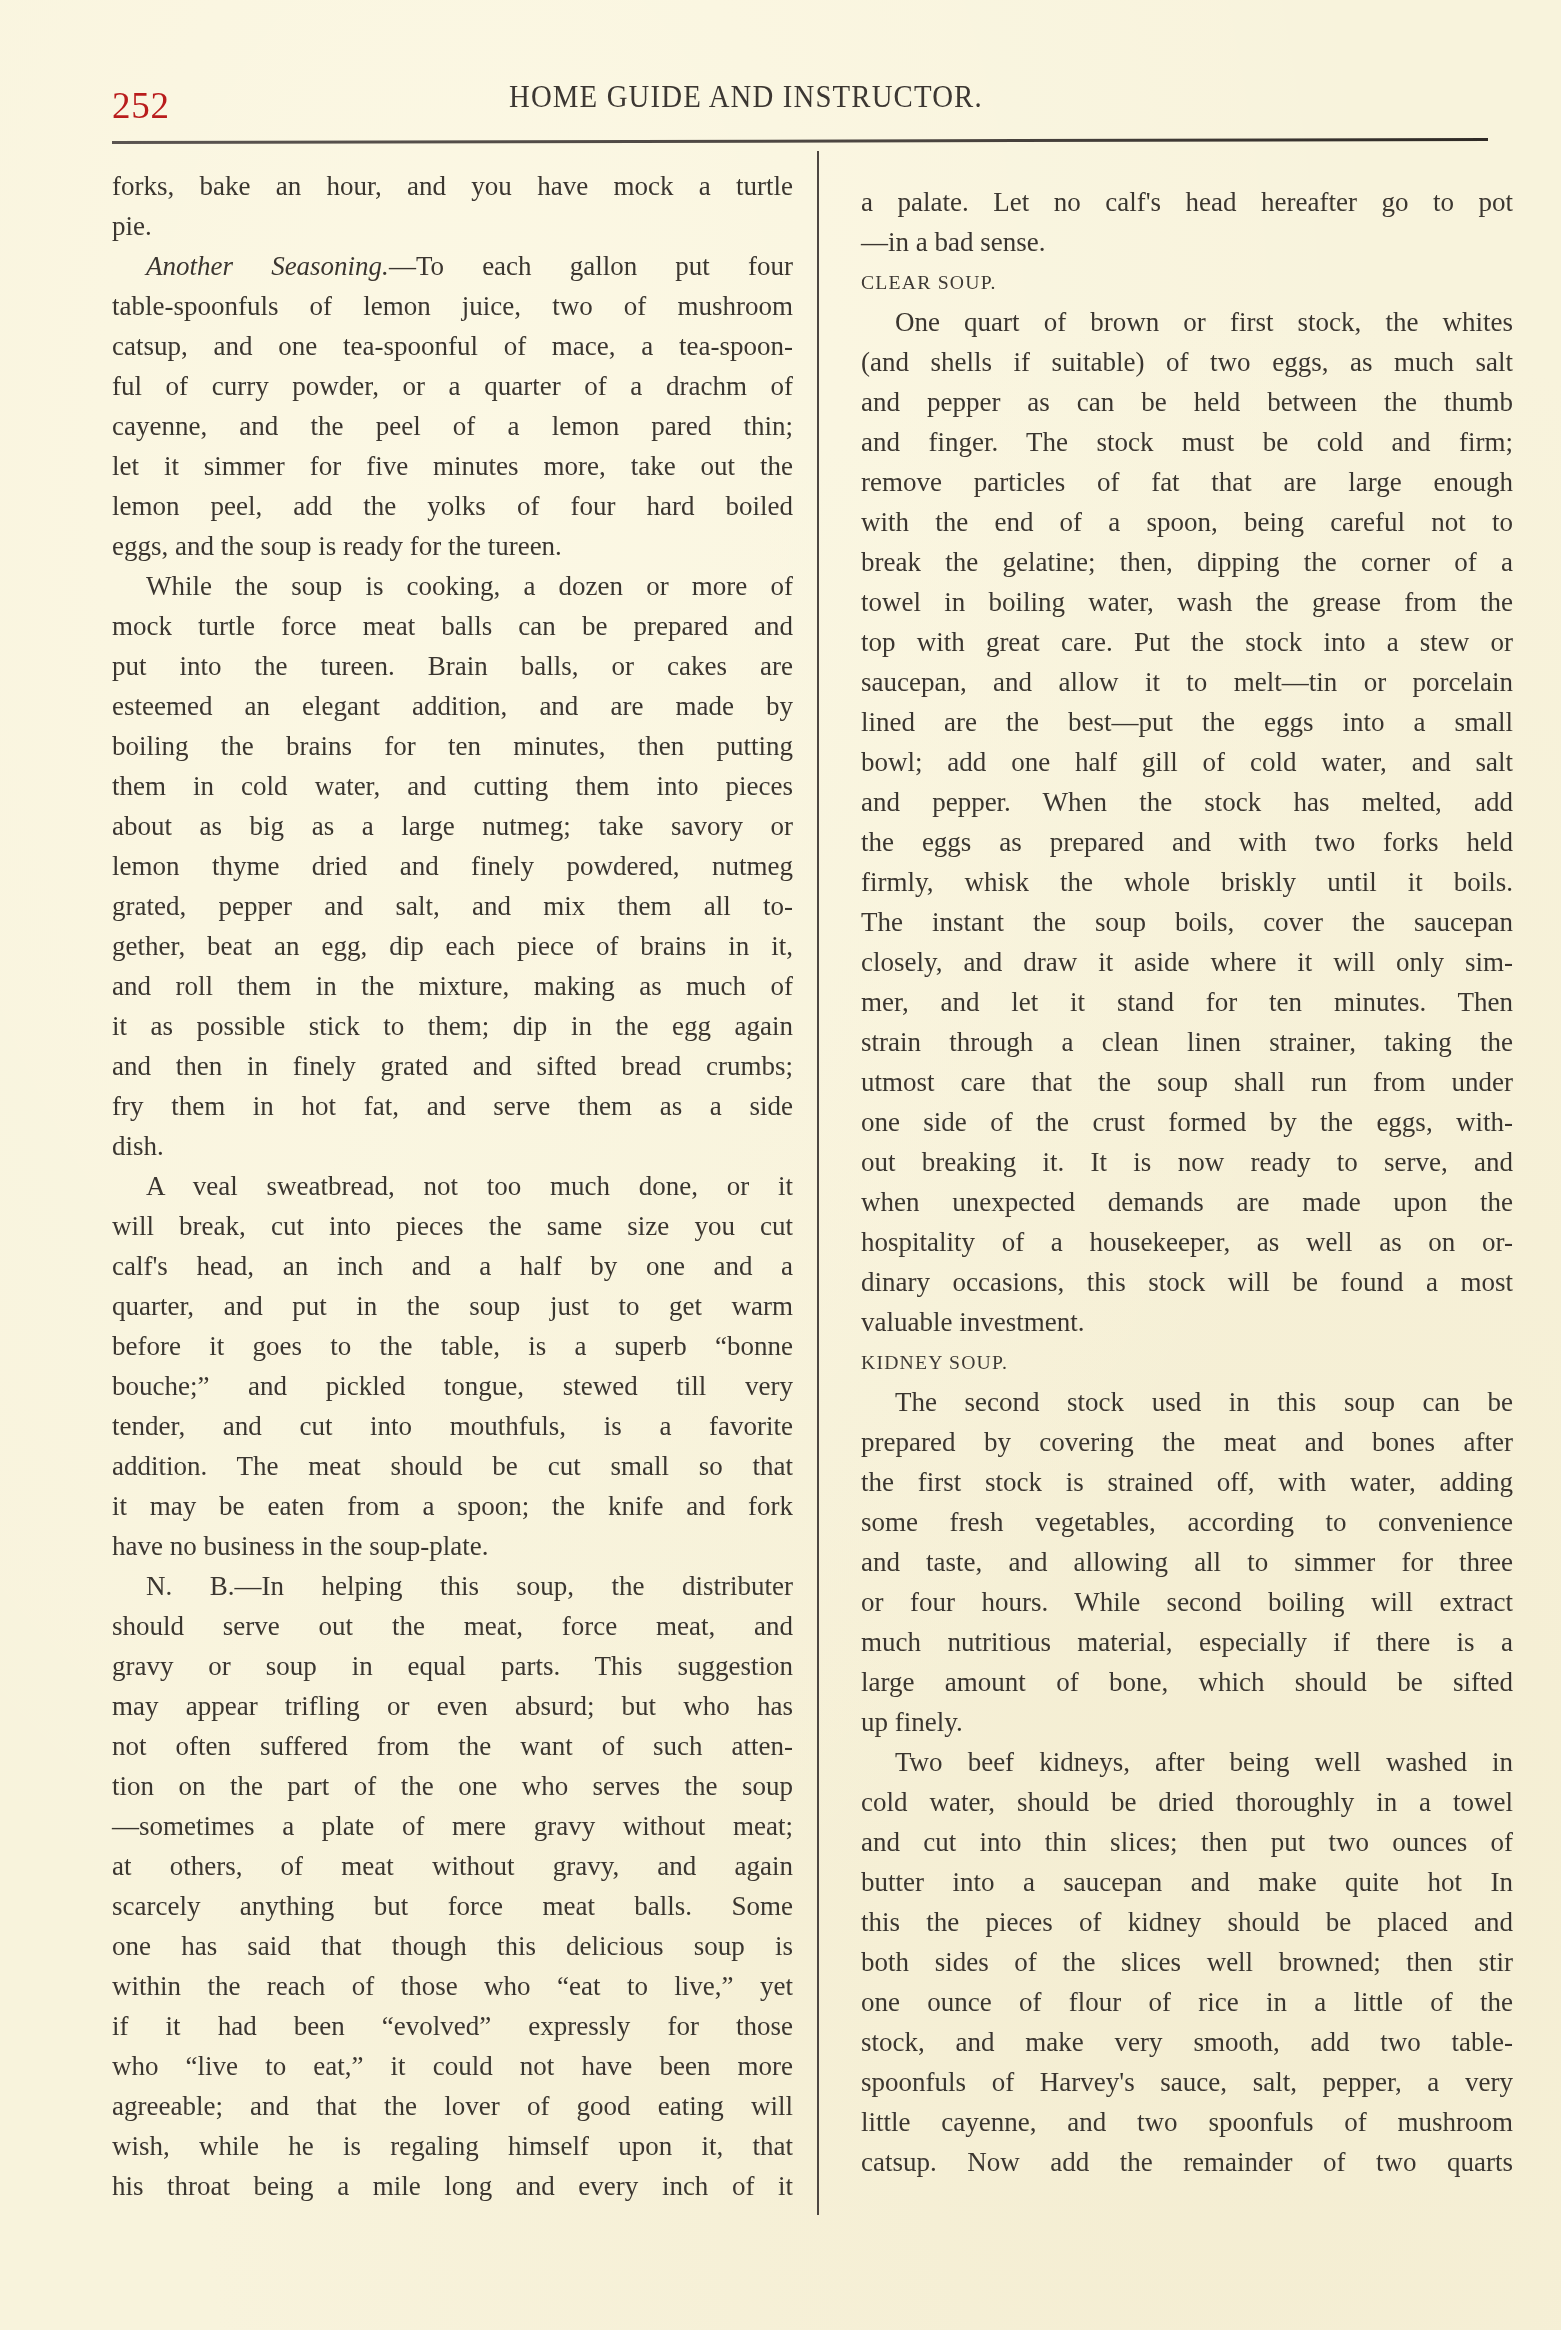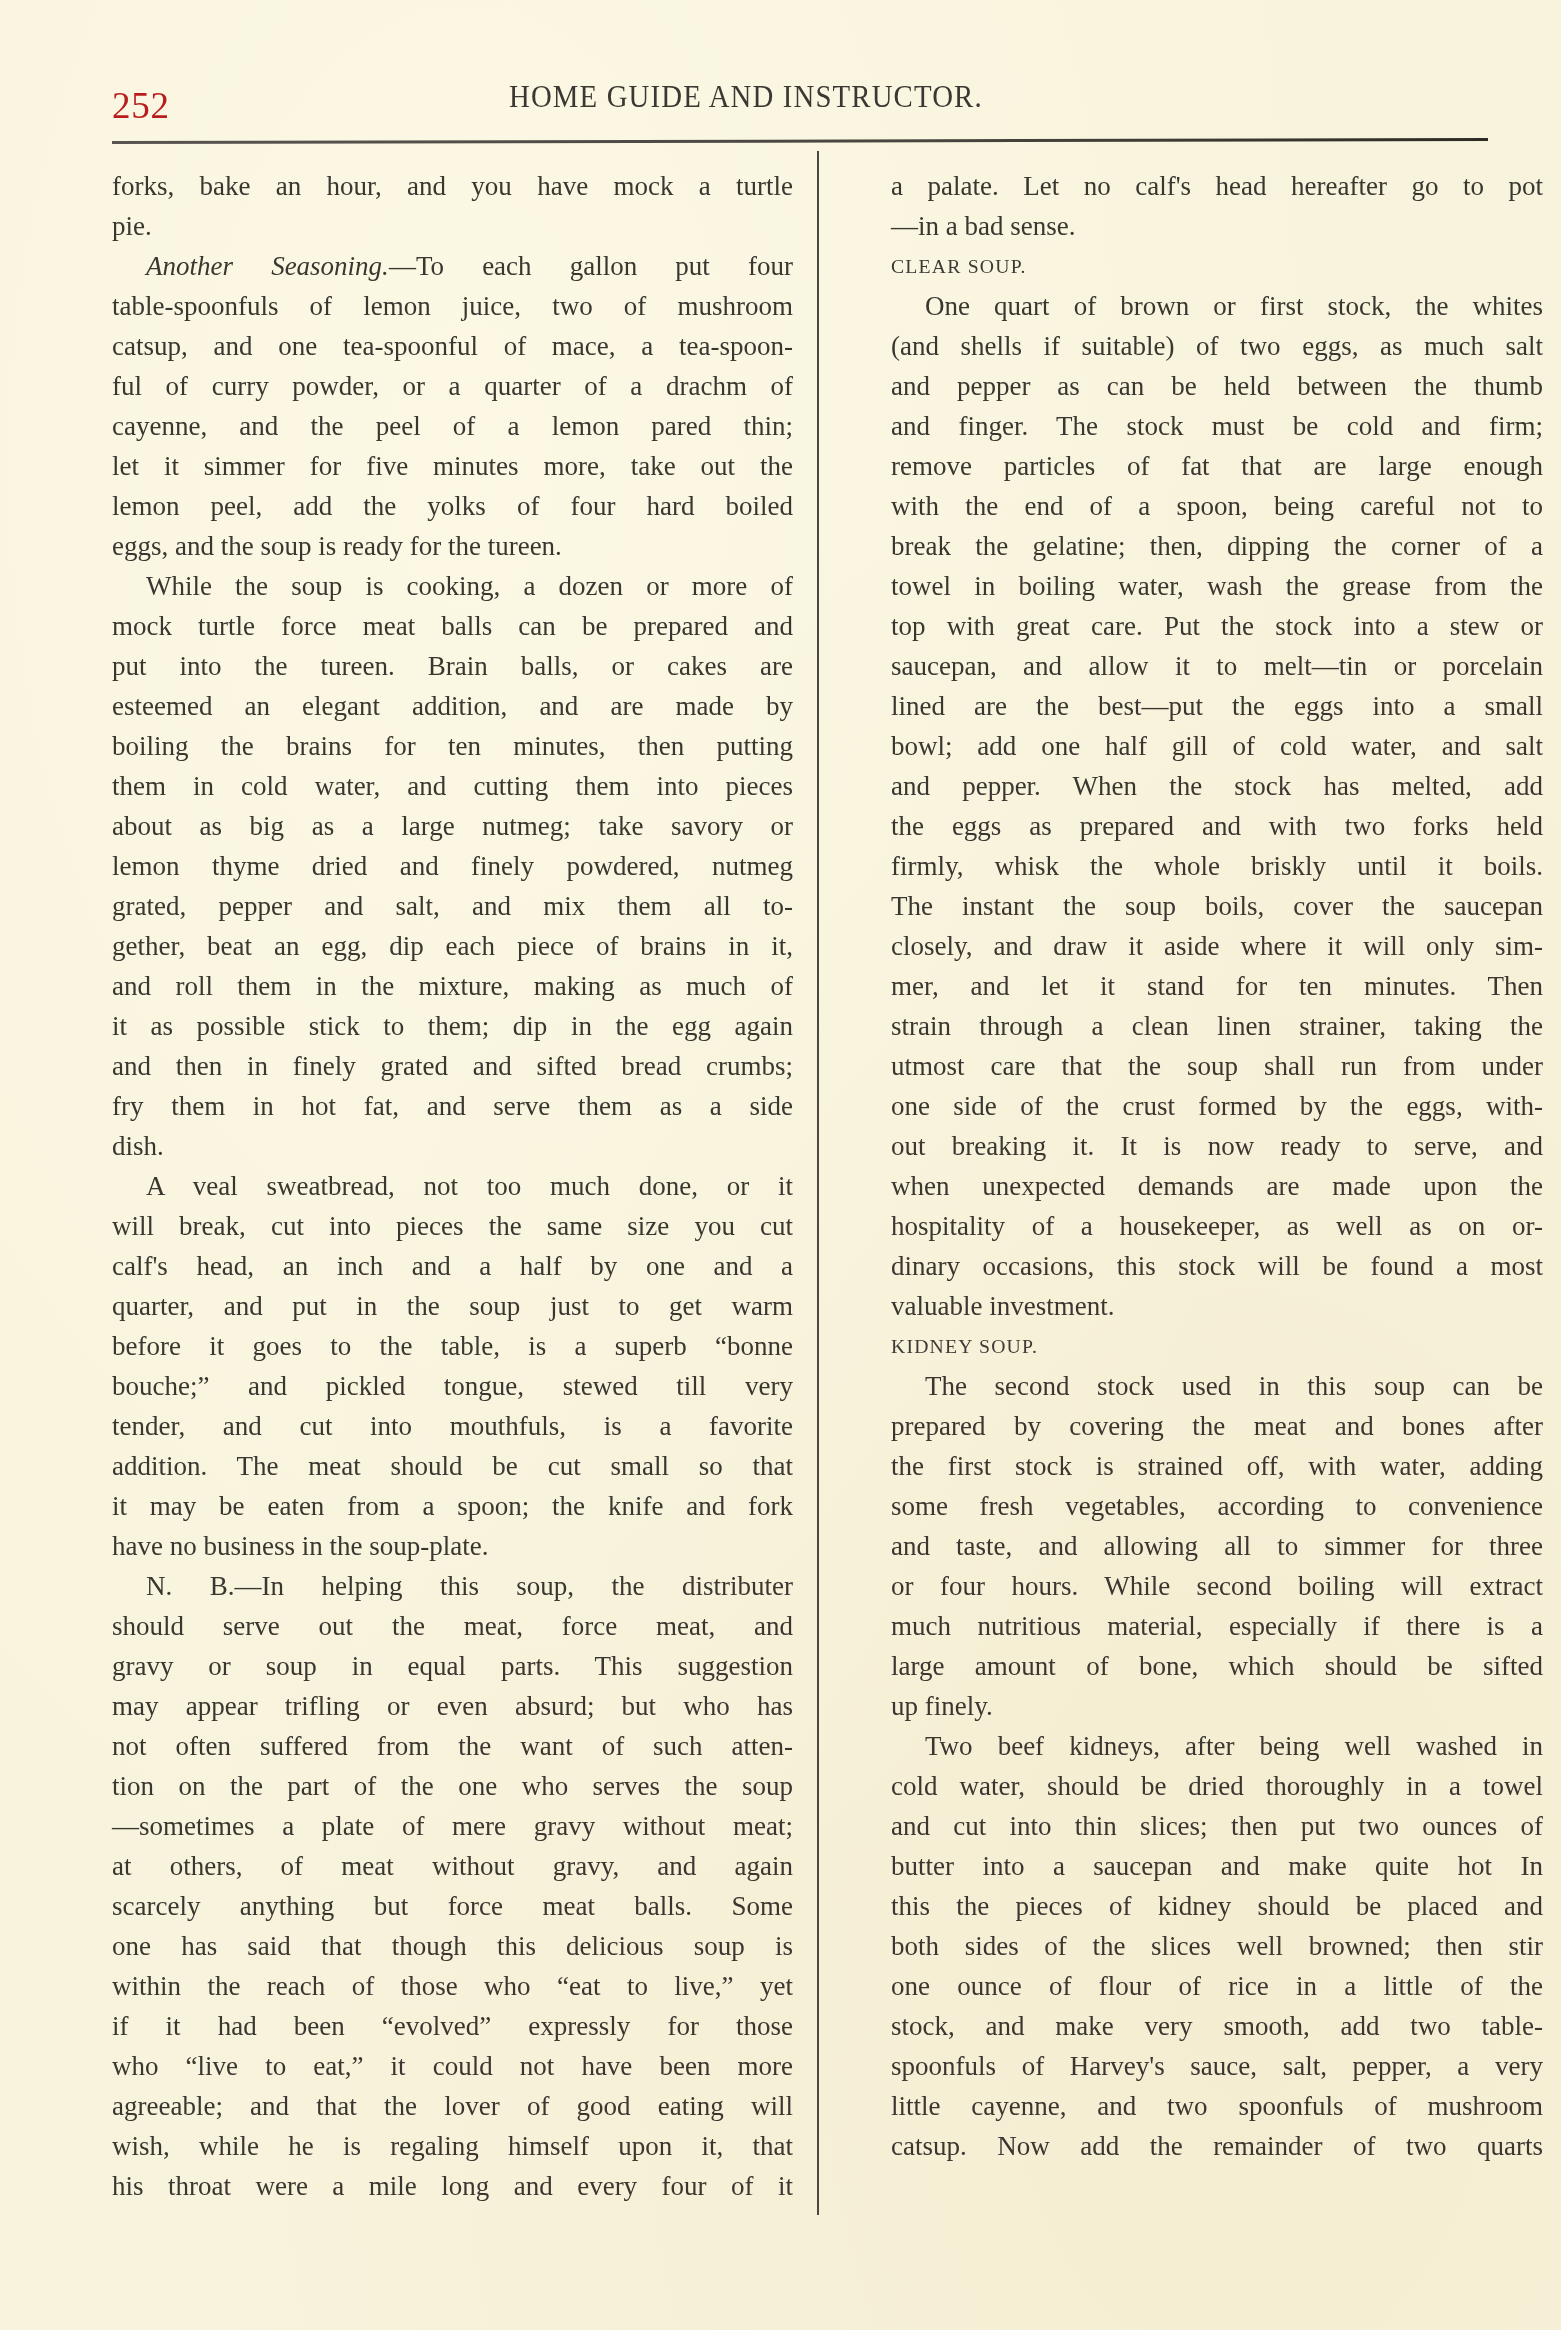--- a/index.html
+++ b/index.html
@@ -50,21 +50,21 @@
       background: #4d4742;
     }
     .column {
       position: absolute;
       top: 166px;
       font-size: 27px;
       line-height: 40px;
       text-align: justify;
     }
     .col-left { left: 112px; width: 681px; }
-    .col-right { left: 891px; width: 652px; }
+    .col-right { left: 861px; width: 652px; margin-top: 16px; }
     .column .line {
       display: block;
       text-align: justify;
       text-align-last: justify;
       white-space: nowrap;
       height: 40px;
       overflow: visible;
     }
     .column .line.last { text-align-last: left; }
     .column .line.ind { padding-left: 34px; }
@@ -145,21 +145,21 @@
     <span class="line">tion on the part of the one who serves the soup</span>
     <span class="line">—sometimes a plate of mere gravy without meat;</span>
     <span class="line">at others, of meat without gravy, and again</span>
     <span class="line">scarcely anything but force meat balls.  Some</span>
     <span class="line">one has said that though this delicious soup is</span>
     <span class="line">within the reach of those who “eat to live,” yet</span>
     <span class="line">if it had been “evolved” expressly for those</span>
     <span class="line">who “live to eat,” it could not have been more</span>
     <span class="line">agreeable; and that the lover of good eating will</span>
     <span class="line">wish, while he is regaling himself upon it, that</span>
-    <span class="line">his throat were a mile long and every four of it</span>
+    <span class="line">his throat being a mile long and every inch of it</span>
   </div>
 </div>
 
 <div class="column col-right">
   <div>
     <span class="line">a palate.  Let no calf's head hereafter go to pot</span>
     <span class="line last">—in a bad sense.</span>
   </div>
 
   <span class="heading">CLEAR SOUP.</span>

